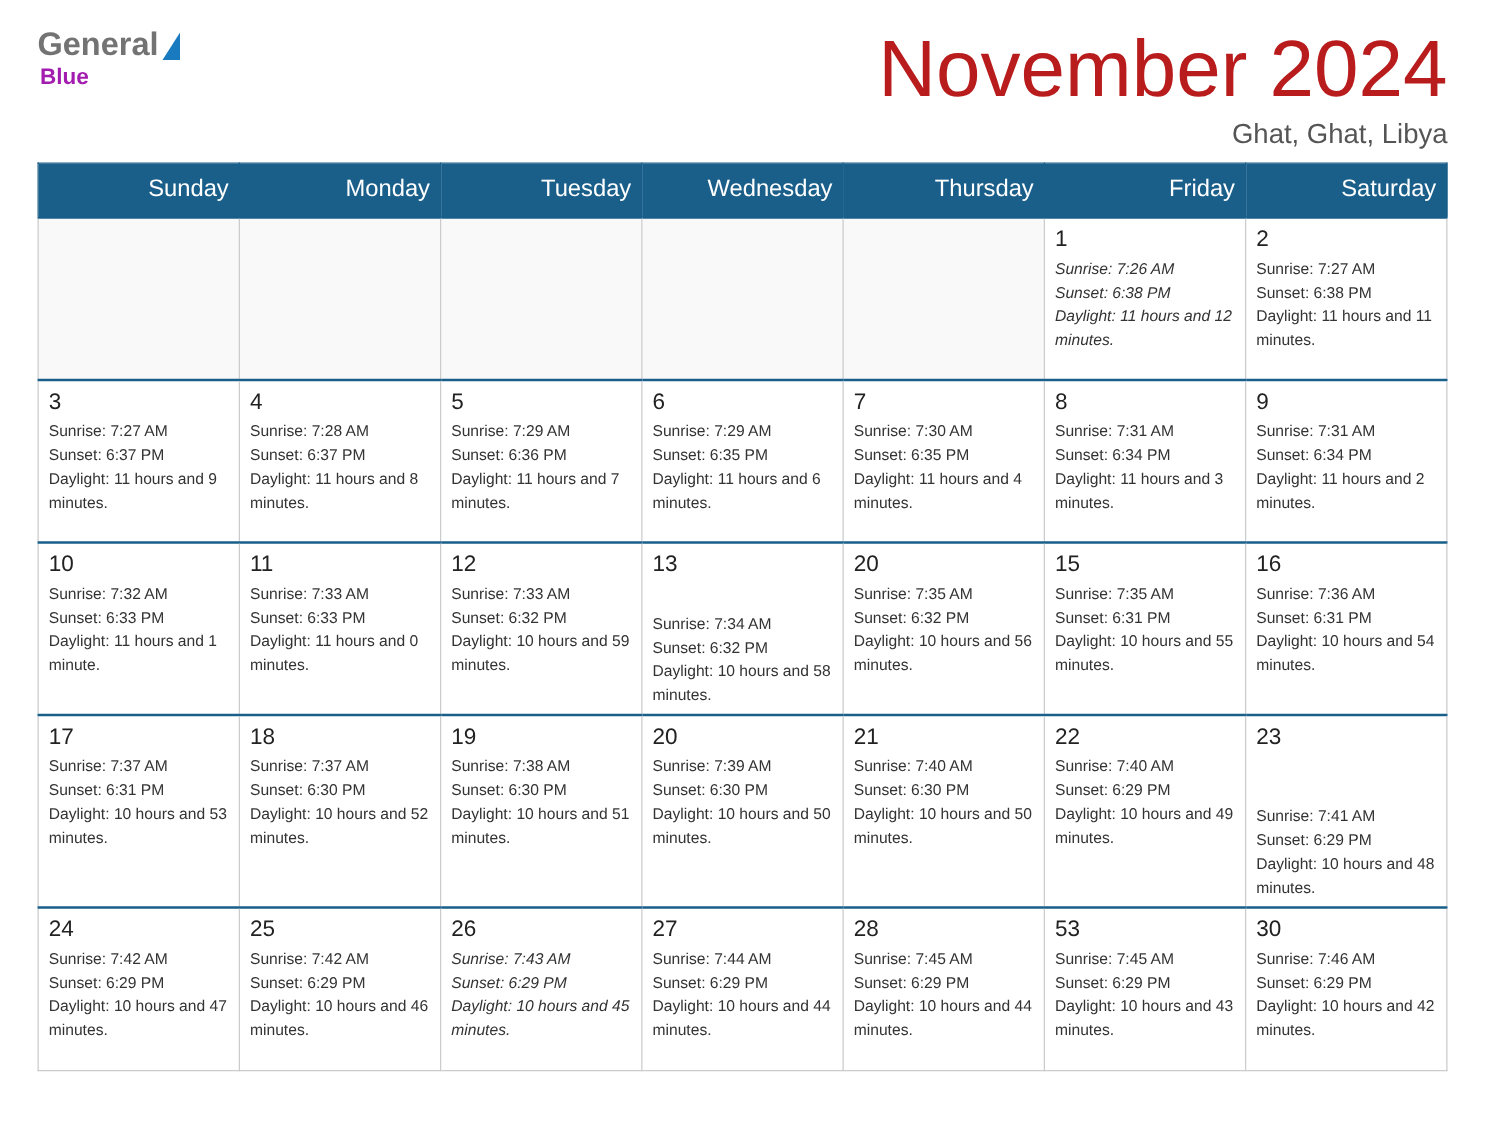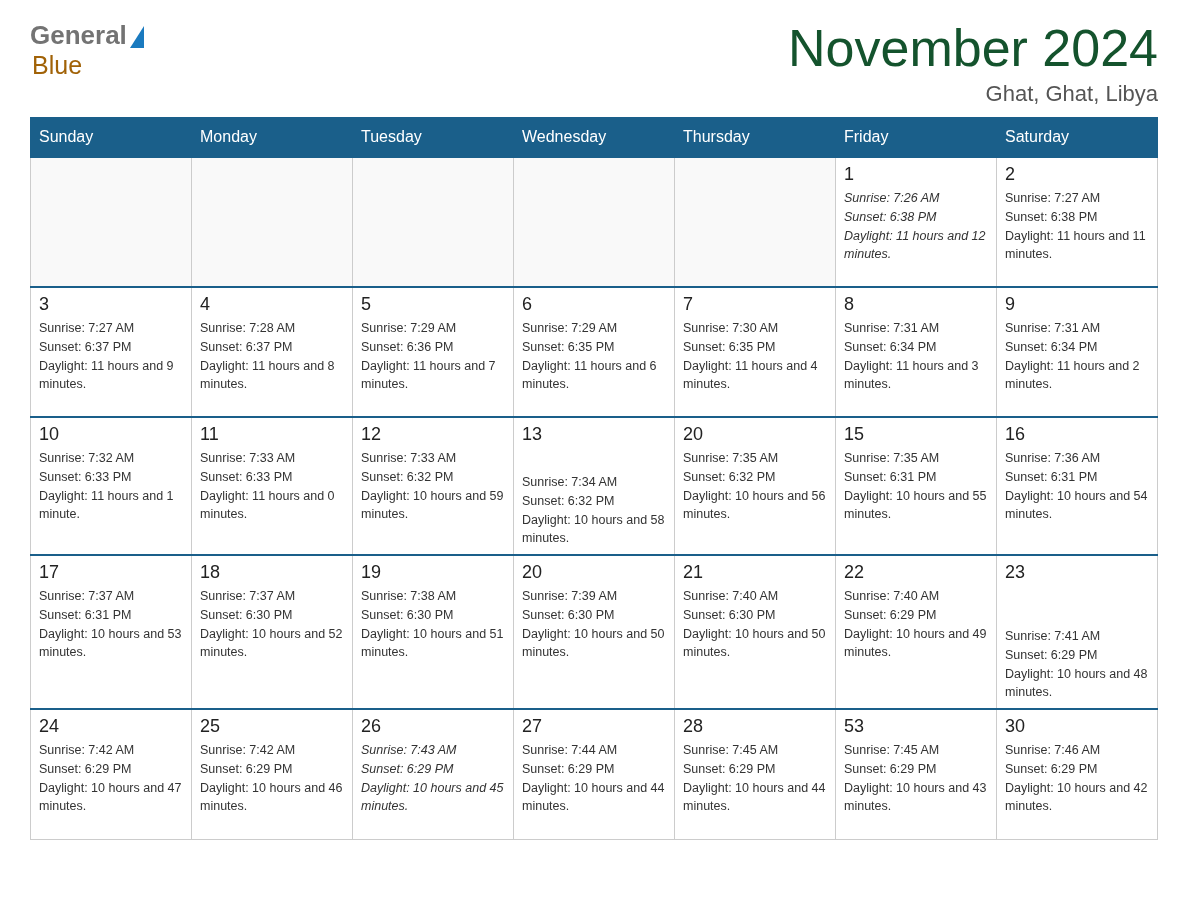--- a/index.html
+++ b/index.html
@@ -32,52 +32,52 @@
     }
     .logo-triangle {
       width: 0;
       height: 0;
       border-left: 14px solid transparent;
       border-bottom: 22px solid #1a7abf;
       margin-left: 3px;
       margin-top: 2px;
     }
     .logo-blue {
-      font-size: 25px;
-      font-weight: normal;
-      color: #a16207;
+      font-size: 18px;
+      font-weight: bold;
+      color: #a21caf;
       margin-left: 2px;
     }
     .title-section {
       text-align: right;
     }
     .month-year {
-      font-size: 52px;
+      font-size: 64px;
       font-weight: normal;
-      color: #14532d;
+      color: #b91c1c;
       line-height: 1.1;
       margin-left: 16px;
     }
     .location {
       font-size: 22px;
       color: #555;
       margin-top: 4px;
     }
     .calendar {
       width: 100%;
       border-collapse: collapse;
       margin-top: 10px;
     }
     .calendar th {
       background: #1a5f8a;
       color: #fff;
       padding: 10px 8px;
-      font-size: 16px;
+      font-size: 19px;
       font-weight: normal;
-      text-align: left;
+      text-align: right;
       border: 1px solid #1a5f8a;
     }
     .calendar td {
       vertical-align: top;
       border: 1px solid #ccc;
       padding: 6px 8px;
       width: 14.28%;
       min-height: 110px;
       height: 130px;
     }

